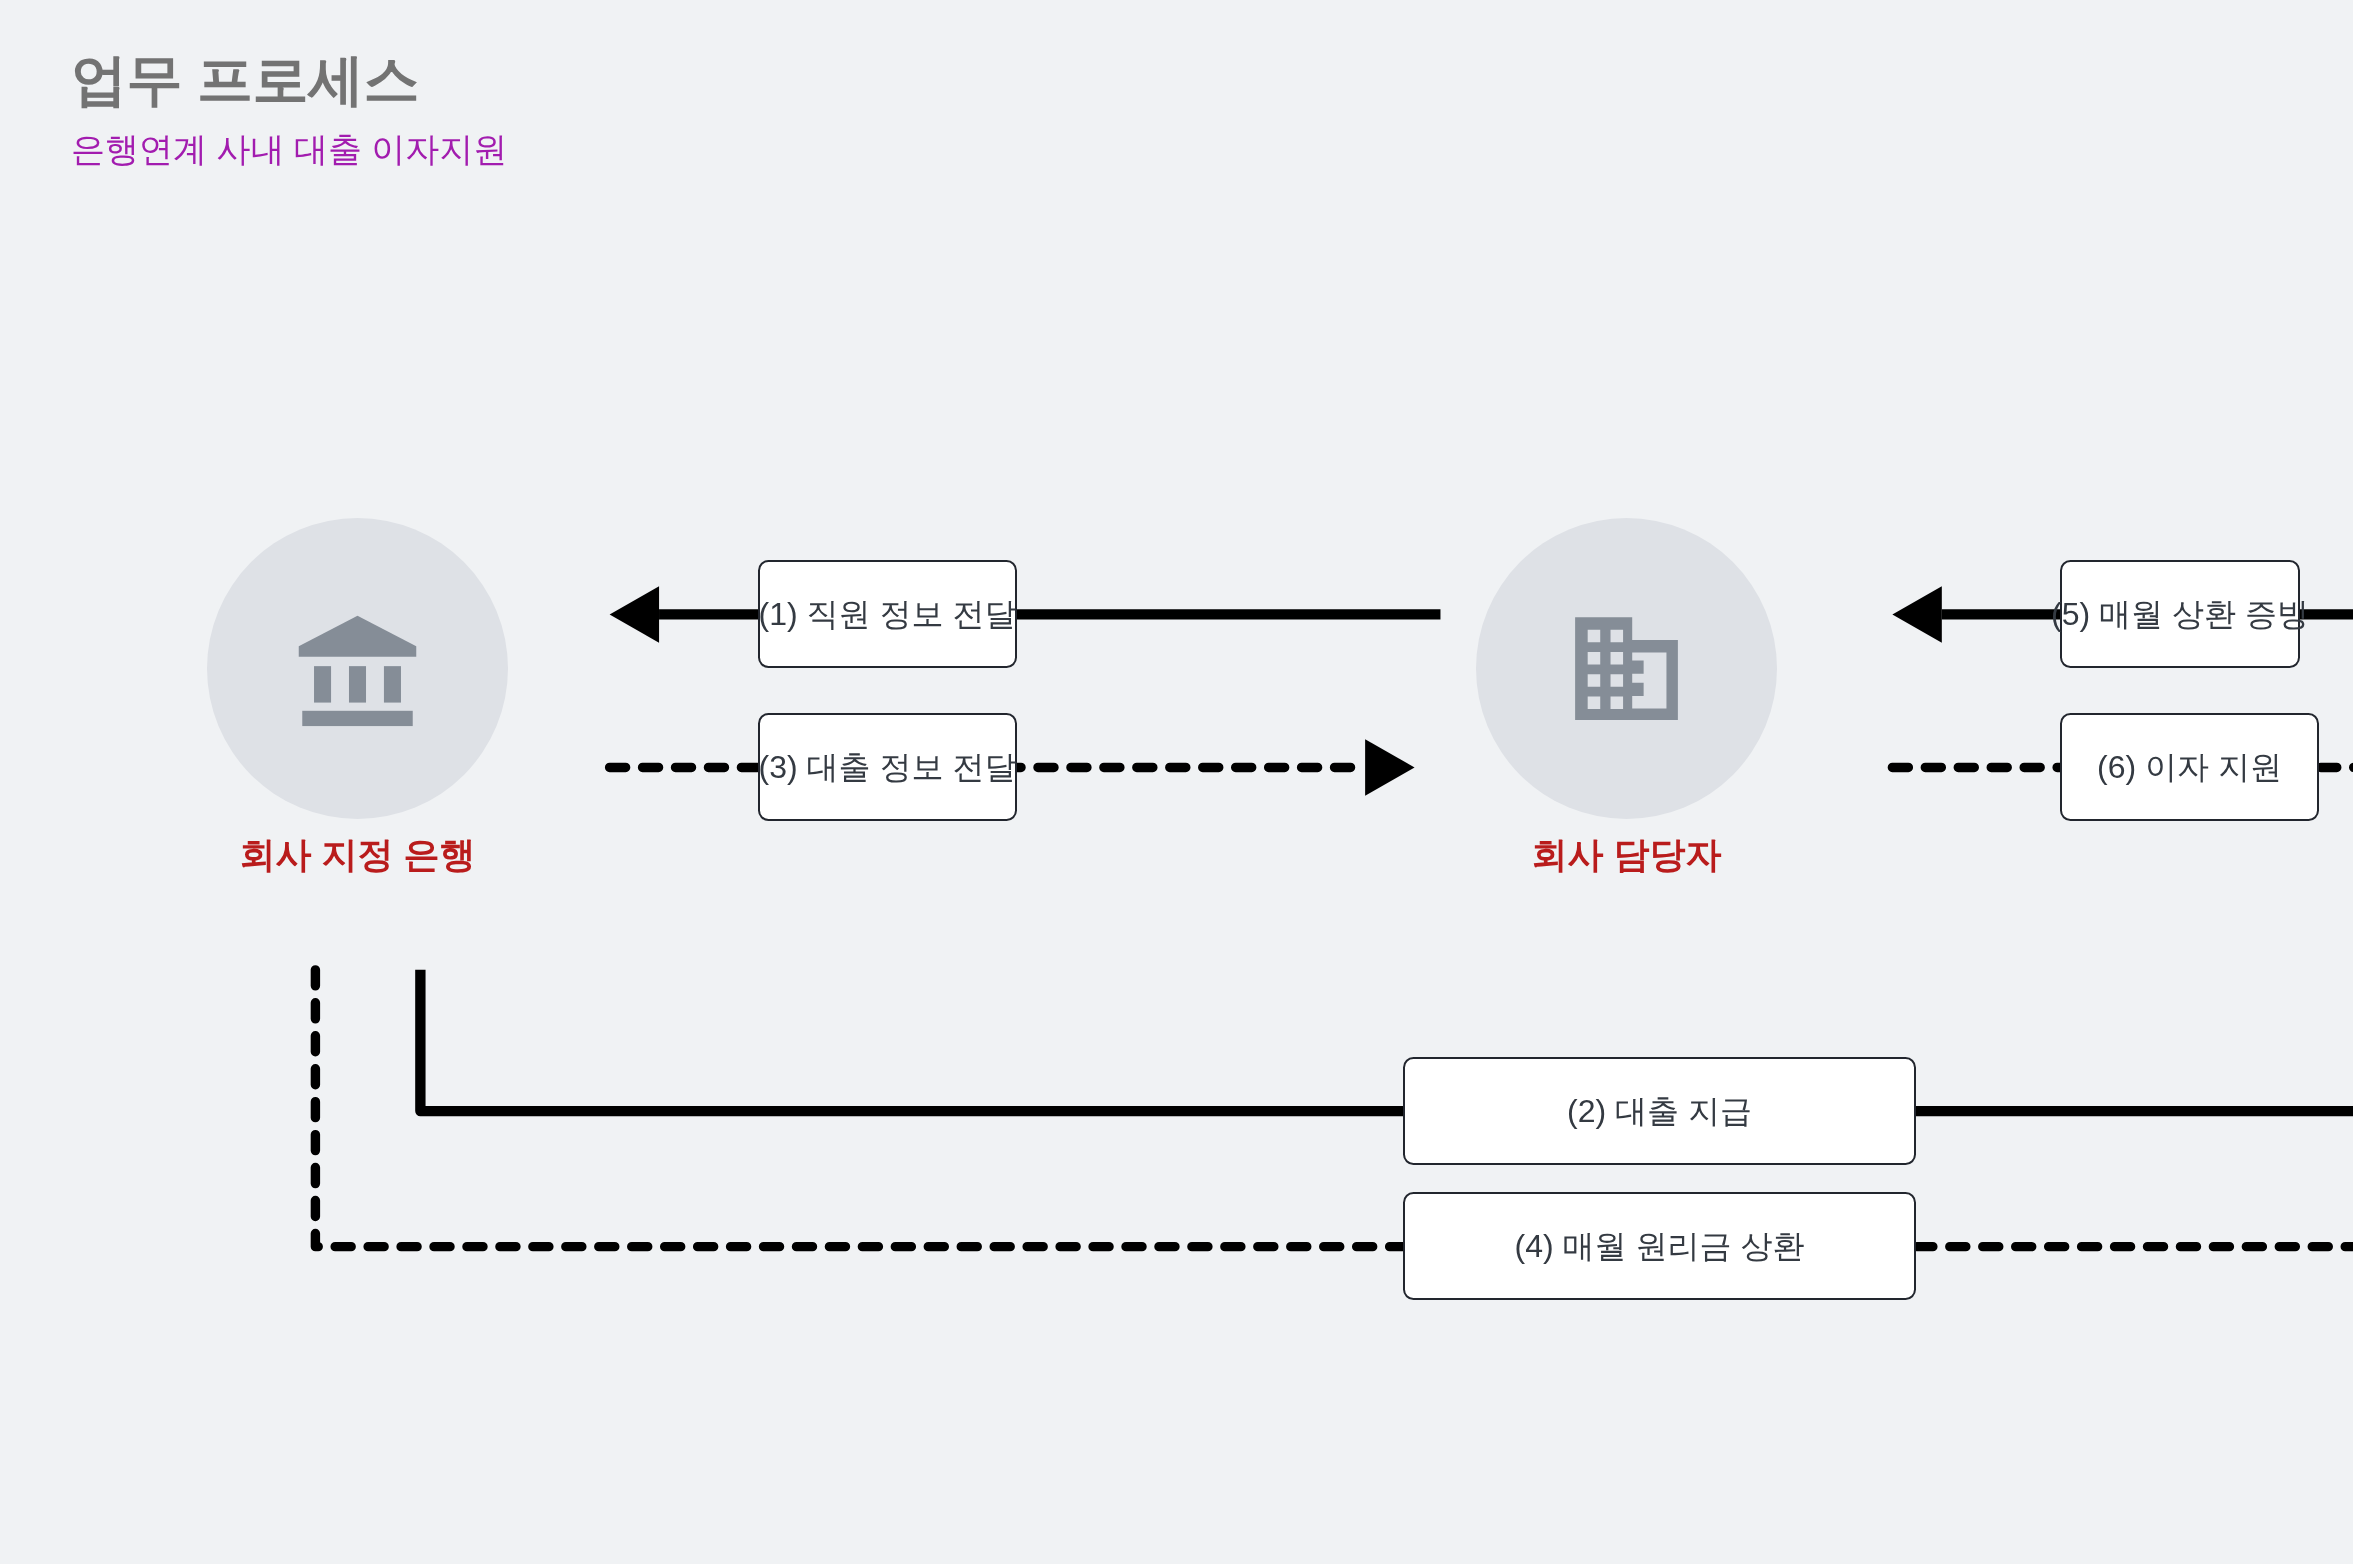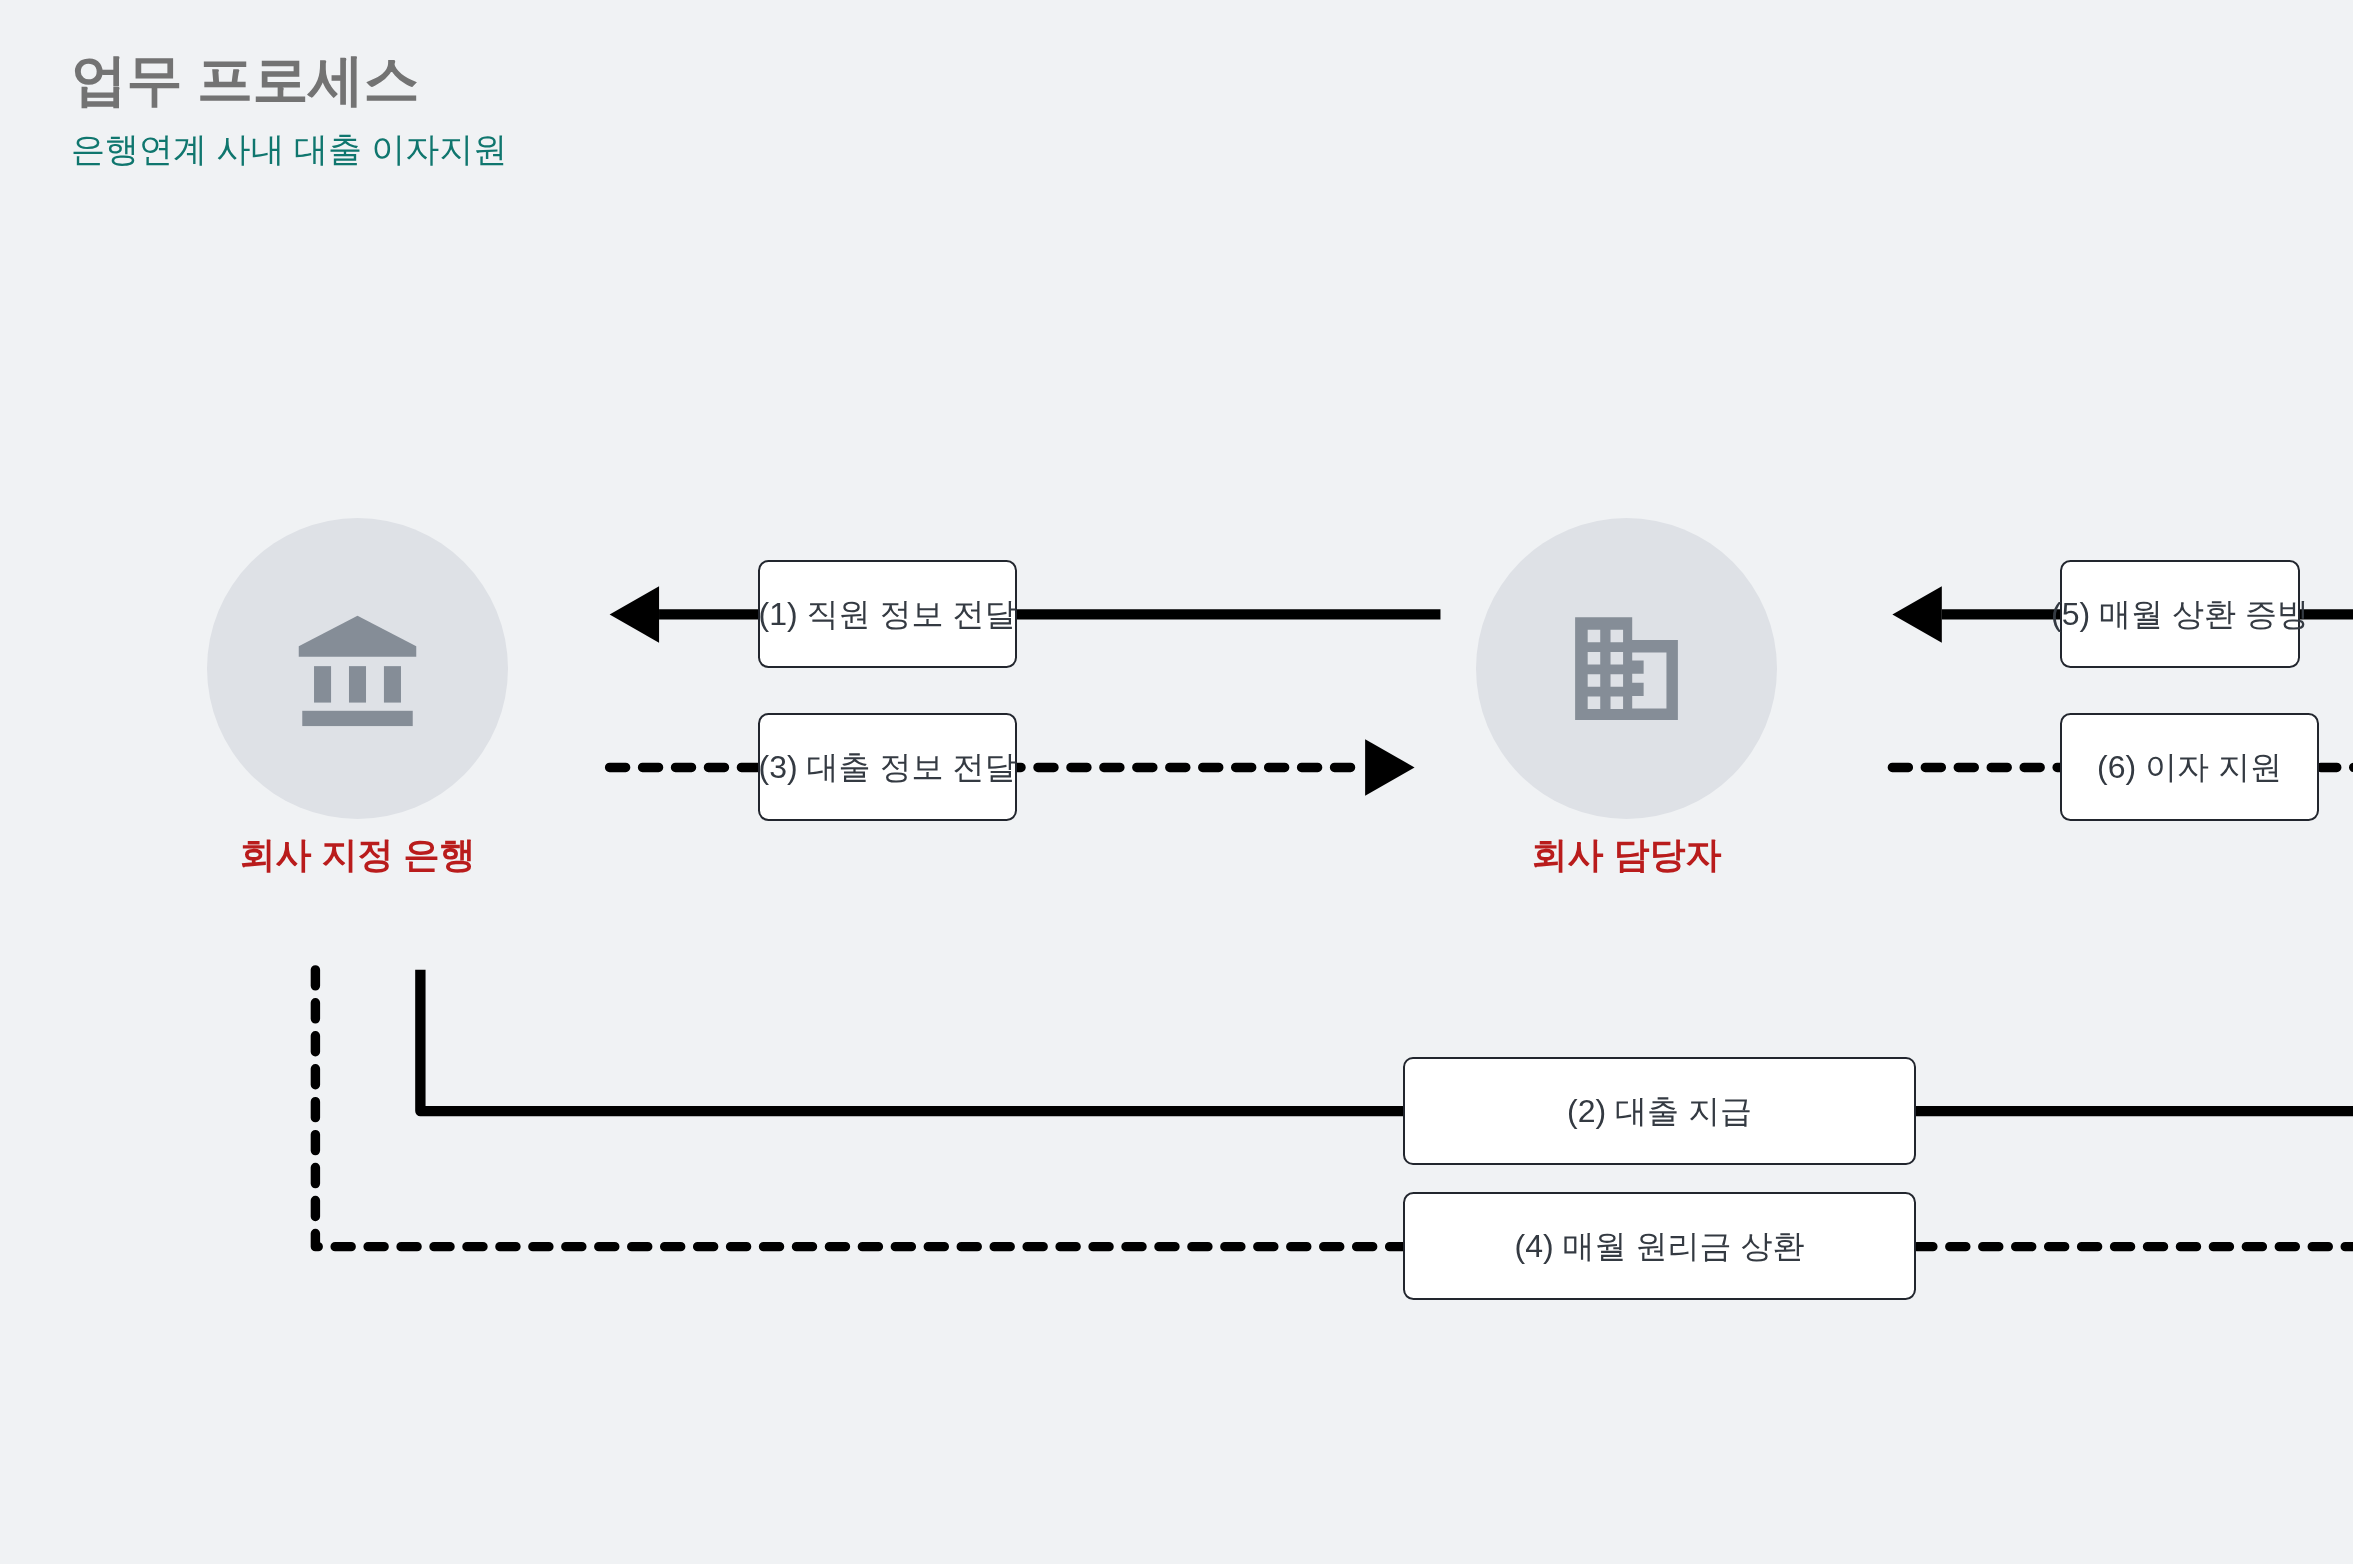--- a/index.html
+++ b/index.html
@@ -27,21 +27,21 @@
     font-weight: 700;
     color: #737373;
     letter-spacing: -0.5px;
     line-height: 1.12;
     margin: 0;
     white-space: nowrap;
   }
   #page-subtitle {
     font-size: 34px;
     font-weight: 400;
-    color: #0f766e;
+    color: #a21caf;
     margin: 17px 0 0 0;
     line-height: 1.2;
     white-space: nowrap;
   }
   
   #diagram {
     position: absolute;
     left: 0;
     top: 0;
     width: 3459px;
@@ -169,18 +169,18 @@
   </div>
 
   <div class="edge-label" style="left:758px; top:560px; width:259px; height:108px;">(1) 직원 정보 전달</div>
 
   <div class="edge-label" style="left:758px; top:713px; width:259px; height:108px;">(3) 대출 정보 전달</div>
 
   <div class="edge-label" style="left:2060px; top:560px; width:240px; height:108px;">(5) 매월 상환 증빙</div>
 
   <div class="edge-label" style="left:2060px; top:713px; width:259px; height:108px;">(6) 이자 지원</div>
 
-  <div class="edge-label" style="left:1403px; top:1057px; width:513px; height:108px;border-radius:10px;">(2) 대출 지급</div>
+  <div class="edge-label" style="left:1403px; top:1057px; width:513px; height:108px;">(2) 대출 지급</div>
 
   <div class="edge-label" style="left:1403px; top:1192px; width:513px; height:108px;">(4) 매월 원리금 상환</div>
 
 </div>
 
 
 </body></html>

